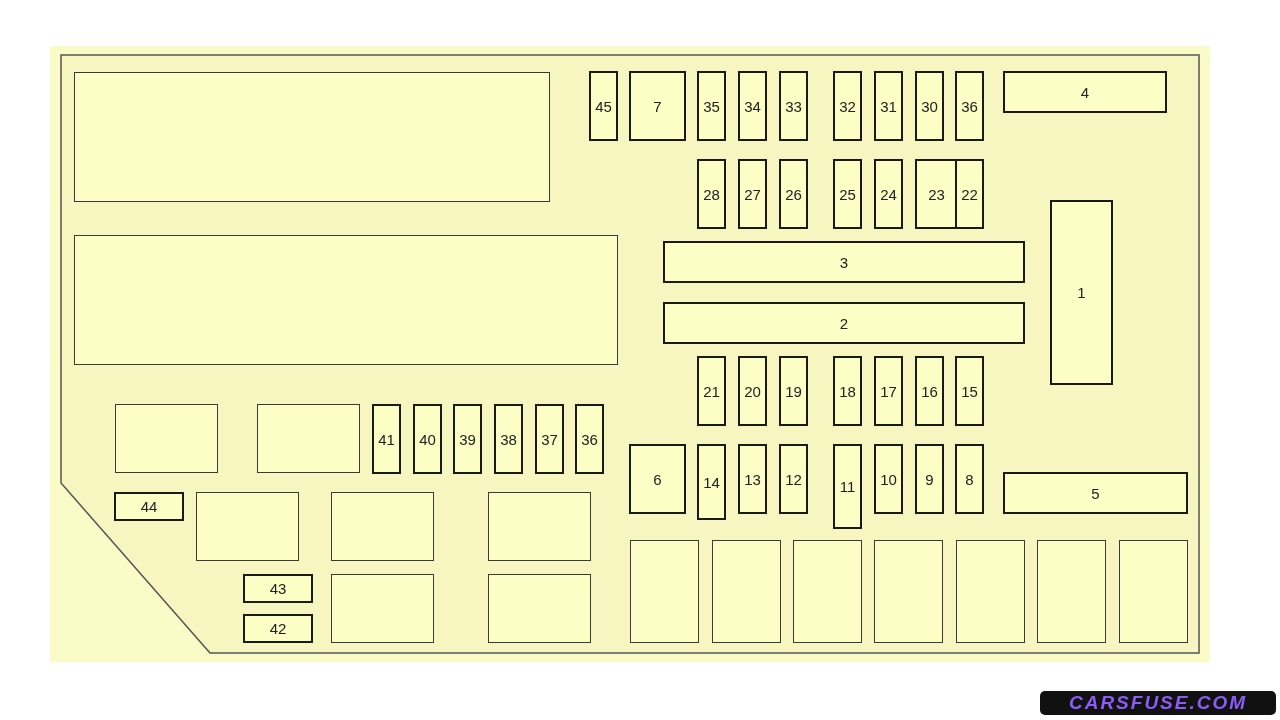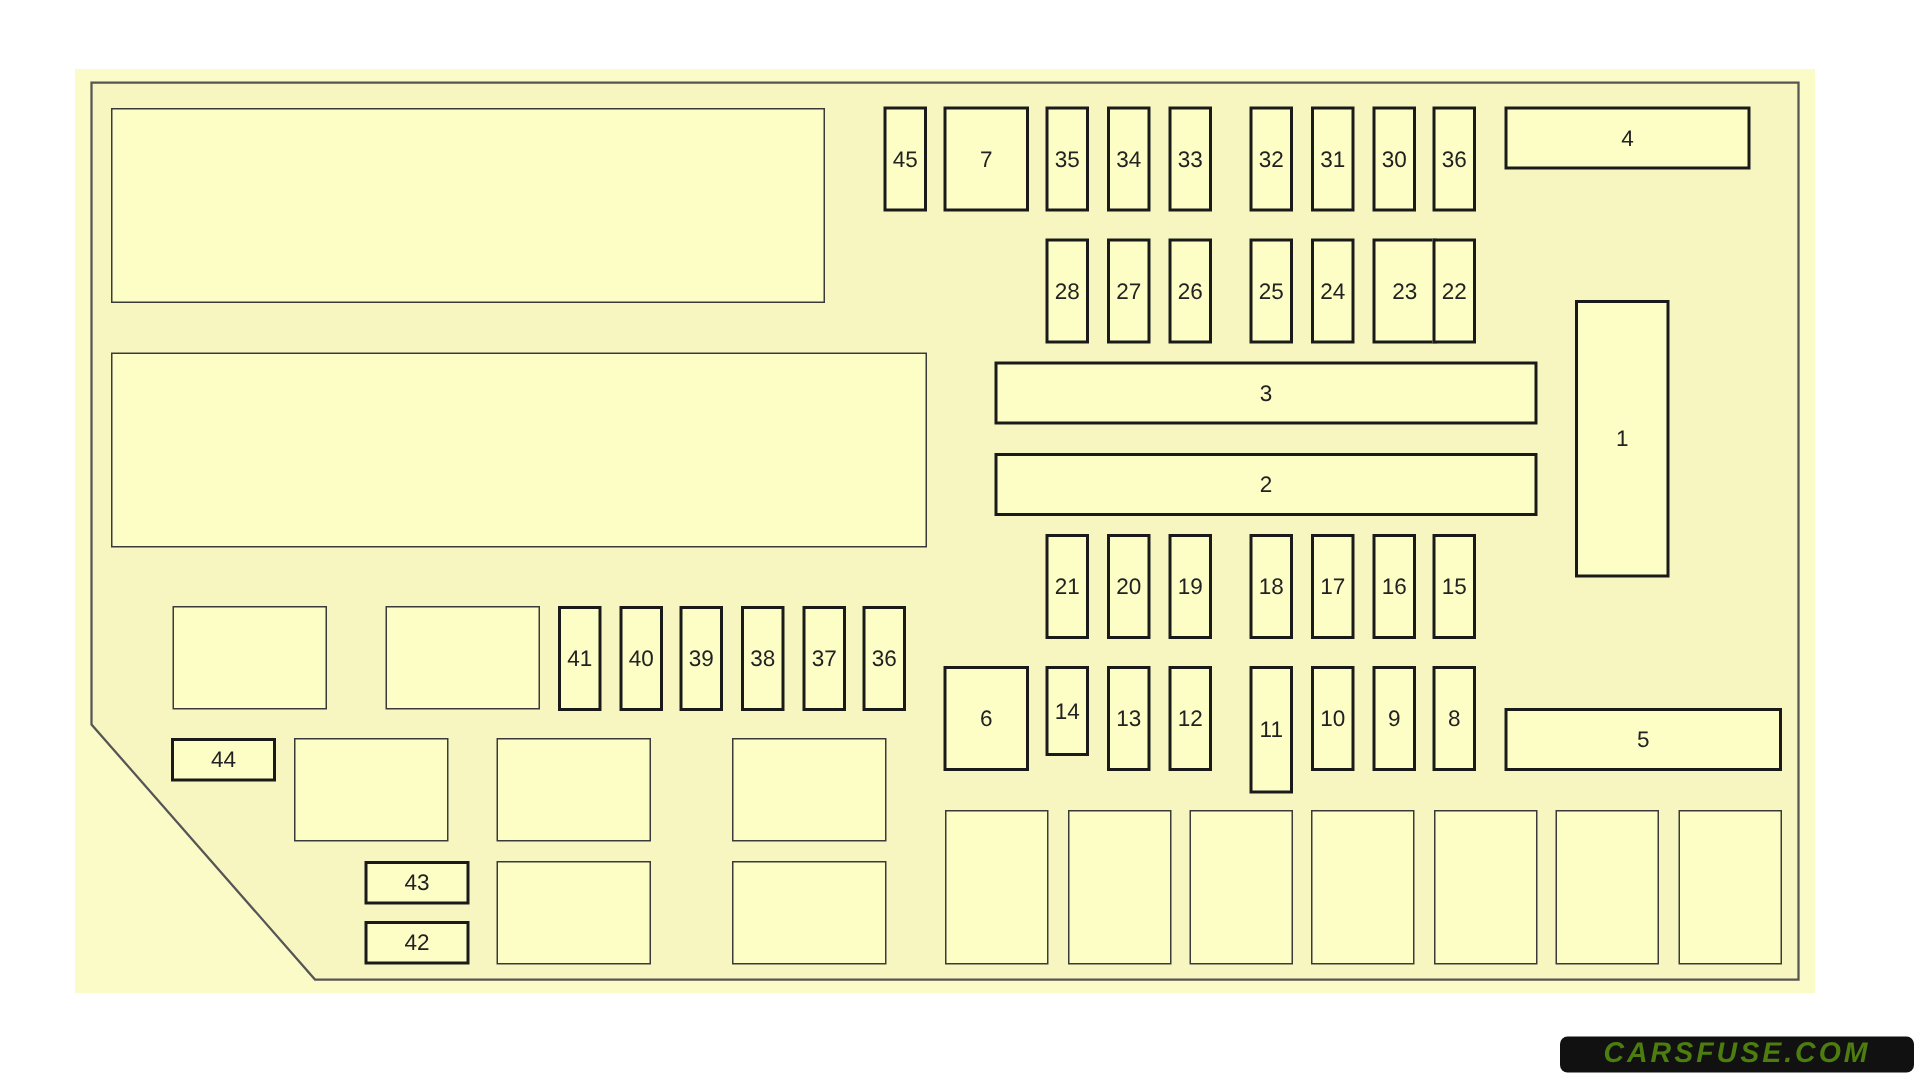--- a/index.html
+++ b/index.html
@@ -2,21 +2,21 @@
 <html><head>
 <meta charset="utf-8">
 <style>
   html, body { margin:0; padding:0; }
   body { width:1280px; height:720px; background:#ffffff; position:relative; overflow:hidden; font-family:"Liberation Sans", sans-serif; }
   #canvas { position:absolute; left:50px; top:46px; width:1160px; height:616px; background:#fbfbc8; }
   #outline { position:absolute; left:0; top:0; width:1280px; height:720px; pointer-events:none; }
   .box { position:absolute; box-sizing:border-box; background:#fdfdc6; display:flex; align-items:center; justify-content:center; font-size:15px; color:#222; }
   .fuse { border:2px solid #1a1a1a; }
   .relay { border:1px solid #3a3a3a; }
-  #logo { position:absolute; left:1040px; top:691px; width:236px; height:24px; background:#111; border-radius:5px; color:#4d7c0f; font-weight:bold; font-size:19px; letter-spacing:2px; display:flex; align-items:center; justify-content:center; font-style:italic; }
+  #logo { position:absolute; left:1040px; top:691px; width:236px; height:24px; background:#111; border-radius:5px; color:#8b5cf6; font-weight:bold; font-size:19px; letter-spacing:2px; display:flex; align-items:center; justify-content:center; font-style:italic; }
 </style>
 </head>
 <body>
 
 <div id="canvas"></div>
 
 <svg id="outline" viewBox="0 0 1280 720">
   <polygon points="61,55 1199,55 1199,653 210,653 61,483" fill="#f8f6c0" stroke="#555" stroke-width="1.5"></polygon>
 </svg>
 
@@ -104,21 +104,21 @@
 <div class="box fuse" style="left:915px;top:356px;width:29px;height:70px;">
     <span>16</span>
   </div>
 <div class="box fuse" style="left:955px;top:356px;width:29px;height:70px;">
     <span>15</span>
   </div>
 
 <div class="box fuse" style="left:629px;top:444px;width:57px;height:70px;">
     <span>6</span>
   </div>
-<div class="box fuse" style="left:697px;top:444px;width:29px;height:60px;">
+<div class="box fuse" style="left:697px;top:444px;width:29px;height:76px;">
     <span>14</span>
   </div>
 <div class="box fuse" style="left:738px;top:444px;width:29px;height:70px;align-items:center;">
     <span>13</span>
   </div>
 <div class="box fuse" style="left:779px;top:444px;width:29px;height:70px;">
     <span>12</span>
   </div>
 <div class="box fuse" style="left:833px;top:444px;width:29px;height:85px;">
     <span>11</span>

